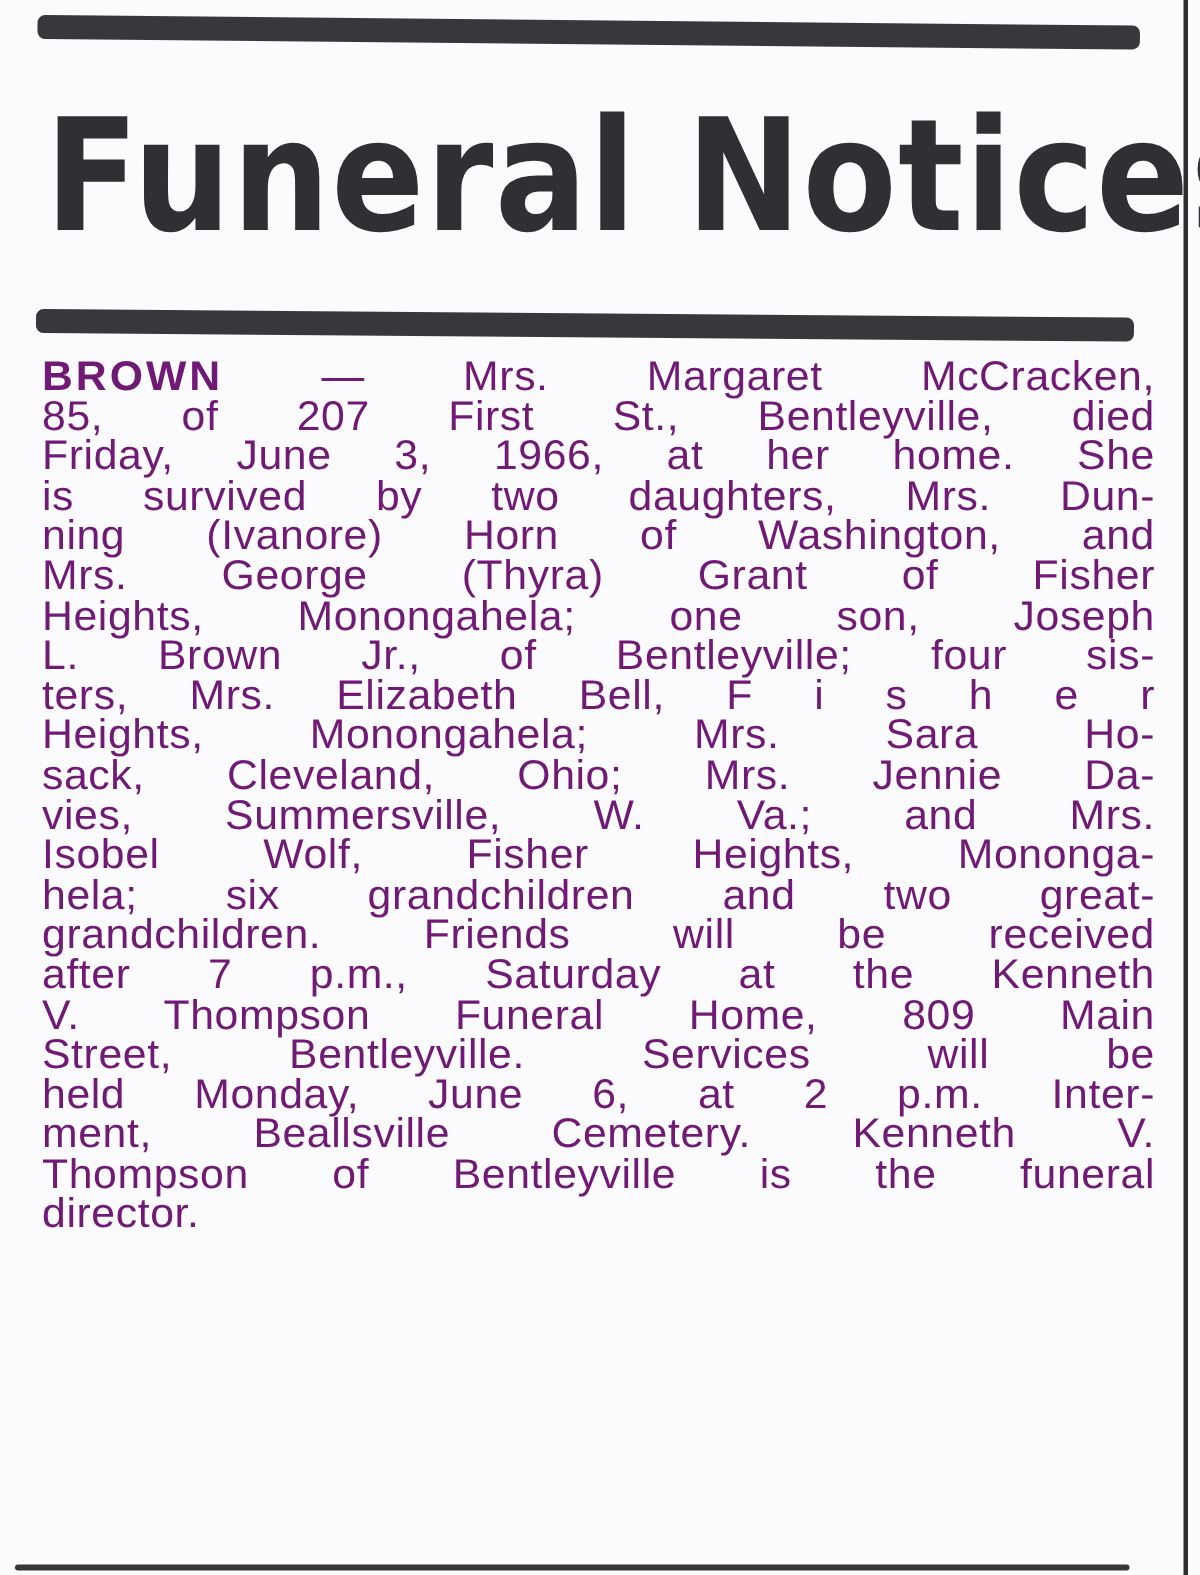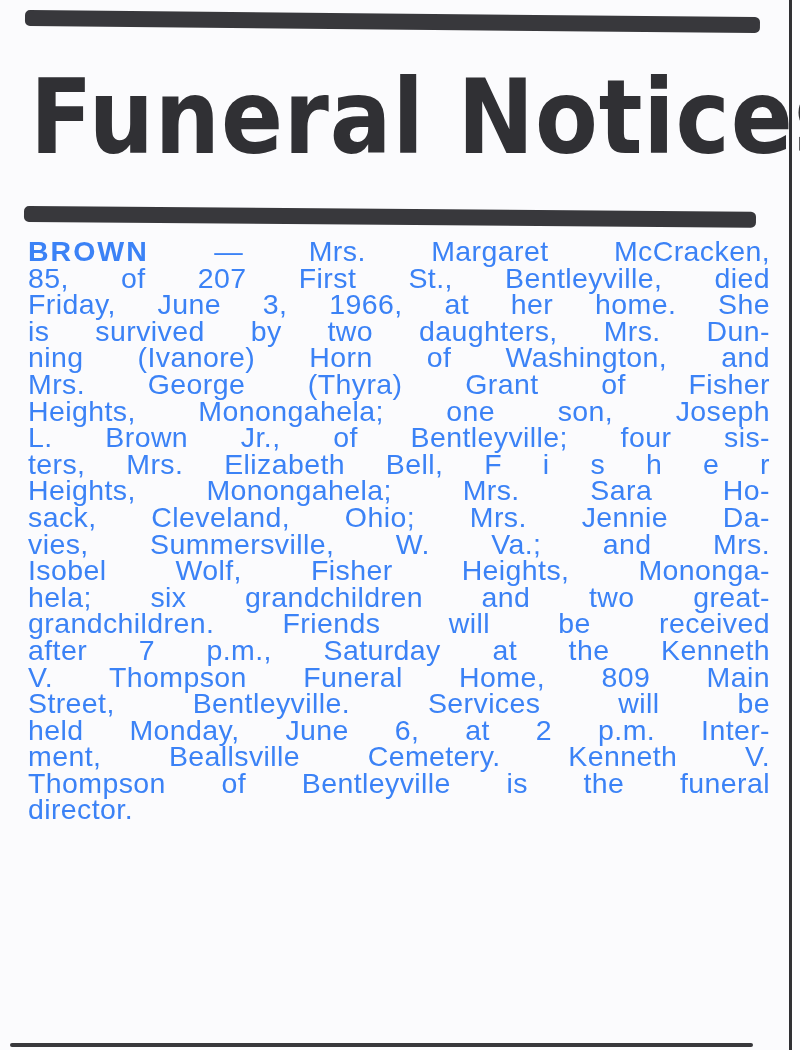--- a/index.html
+++ b/index.html
@@ -25,21 +25,21 @@
       font-family: "DejaVu Sans", sans-serif;
       font-weight: bold; font-size: 104px; line-height: 130px;
       letter-spacing: 1px; color: #303034;
       white-space: nowrap;
       transform: scaleX(0.88); transform-origin: left top;
     }
     .body {
       position: absolute; left: 28px; top: 238px; width: 742px;
       font-family: "Liberation Sans", sans-serif;
       font-size: 28.5px; line-height: 26.6px;
-      color: #3b82f6;
+      color: #701a75;
     }
     .line {
       display: block; white-space: nowrap;
       text-align-last: justify; text-align: justify;
       height: 26.6px; letter-spacing: 0.4px;
       transform: scaleY(0.97);
     }
     .line.last { text-align-last: left; }
     .lead { font-weight: bold; letter-spacing: 2px; }
   </style>

